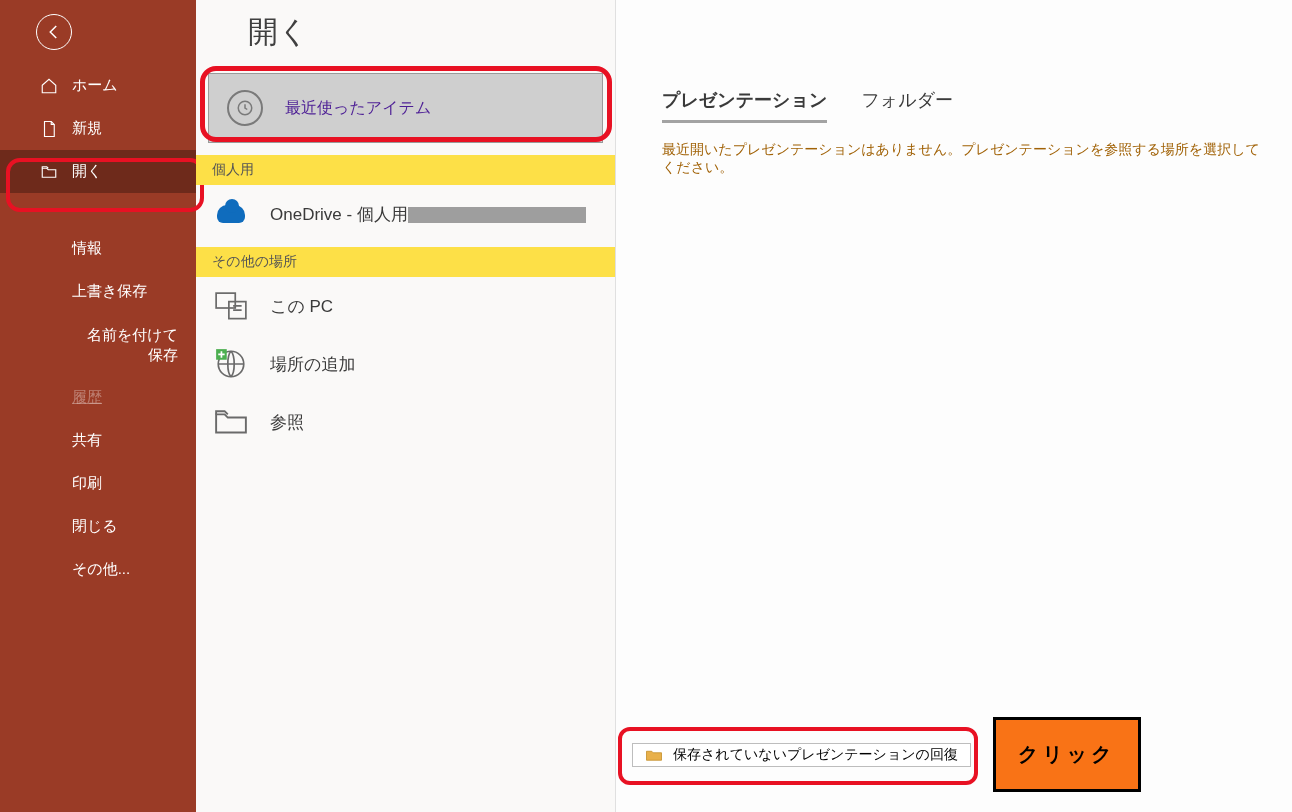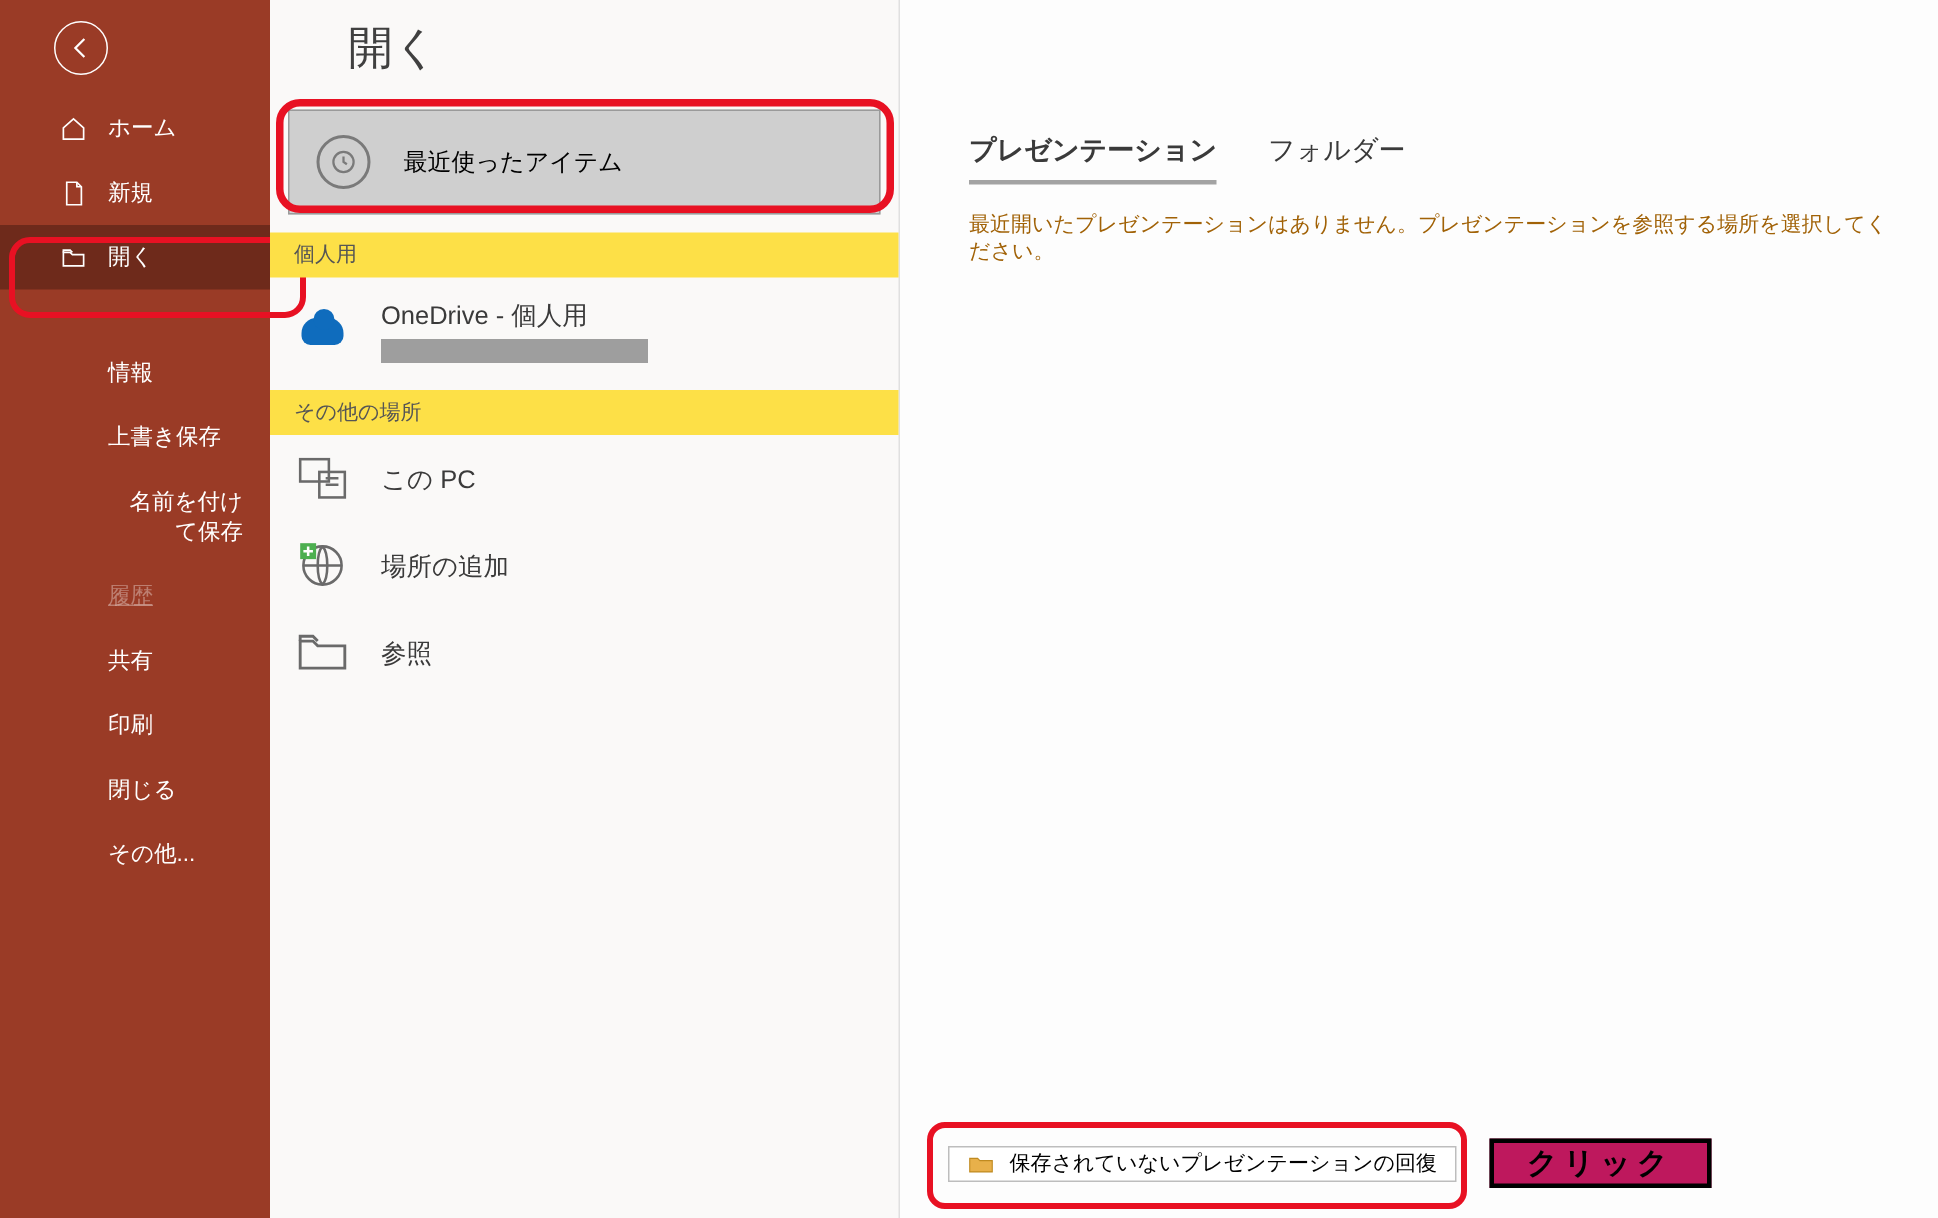--- a/index.html
+++ b/index.html
@@ -1,61 +1,61 @@
 <!DOCTYPE html>
 <html><head>
 <meta charset="utf-8">
 <style>
 * { margin: 0; padding: 0; box-sizing: border-box; font-family: "Yu Gothic UI", "Meiryo", sans-serif; }
 html, body { width: 1292px; height: 812px; overflow: hidden; background: #faf9f8; }
 .app { display: flex; width: 100%; height: 100%; }
 
 
-.sidebar { width: 180px; background: #9a3b26; color: #fff; display: flex; flex-direction: column; padding-top: 8px; position: relative; }
+.sidebar { width: 196px; background: #9a3b26; color: #fff; display: flex; flex-direction: column; padding-top: 8px; position: relative; }
 .back-btn { width: 36px; height: 36px; border: 1.5px solid #fff; border-radius: 50%; display: flex; align-items: center; justify-content: center; margin: 6px 0 14px 36px; cursor: pointer; }
 .back-btn svg { width: 18px; height: 18px; stroke: #fff; fill: none; stroke-width: 2; }
 .nav-item { display: flex; align-items: center; padding: 12px 18px 12px 40px; font-size: 15px; cursor: pointer; gap: 14px; }
 .nav-item.icon-item { padding-left: 40px; }
 .nav-item svg { width: 18px; height: 18px; stroke: #fff; fill: none; stroke-width: 1.5; flex-shrink: 0; }
 .nav-item.active { background: #6e2a1b; }
 .nav-item.no-icon { padding-left: 72px; text-align: right; }
 .nav-item.disabled { color: rgba(255,255,255,0.35); text-decoration: underline; }
 .nav-item.saveas { line-height: 1.3; }
 .highlight-open { position: absolute; left: 6px; top: 158px; width: 198px; height: 54px; border: 4px solid #e81123; border-radius: 14px; pointer-events: none; }
 
 
 .mid { width: 420px; border-right: 1px solid #e0e0e0; display: flex; flex-direction: column; padding-top: 8px; position: relative; }
 .page-title { font-size: 30px; color: #404040; padding: 4px 0 20px 52px; }
 .recent-box { margin: 0 12px 8px 12px; border: 1px solid #9a9a9a; background: #cfcfcf; display: flex; align-items: center; padding: 16px 12px; gap: 22px; }
 .recent-icon { width: 36px; height: 36px; border: 2px solid #7a7a7a; border-radius: 50%; display: flex; align-items: center; justify-content: center; margin-left: 6px; }
 .recent-icon svg { width: 18px; height: 18px; stroke: #7a7a7a; fill: none; stroke-width: 2; }
-.recent-label { font-size: 16px; color: #000000; }
+.recent-label { font-size: 16px; color: #4c1d95; }
 .highlight-recent { position: absolute; left: 4px; top: 66px; width: 412px; height: 76px; border: 5px solid #e81123; border-radius: 16px; pointer-events: none; }
 .section-hdr { background: #fde047; color: #555; font-size: 14px; padding: 6px 16px; margin: 4px 0 0 0; }
 .loc-item { display: flex; align-items: center; gap: 22px; padding: 14px 12px 14px 18px; cursor: pointer; }
 .loc-icon { width: 34px; height: 30px; display: flex; align-items: center; justify-content: center; flex-shrink: 0; }
-.loc-text { display: flex; flex-direction: column; }
+.loc-text { display: flex; flex-direction: row; }
 .loc-text .main { font-size: 17px; color: #3a3a3a; }
 .loc-text .sub { width: 178px; height: 16px; background: #9e9e9e; margin-top: 4px; }
 .cloud { width: 28px; height: 18px; background: #0f6cbd; border-radius: 10px 10px 6px 6px; position: relative; }
 .cloud::before { content: ""; position: absolute; width: 14px; height: 14px; background: #0f6cbd; border-radius: 50%; top: -6px; left: 8px; }
 
 
 .right { flex: 1; padding: 28px 28px 0 46px; position: relative; background: #fdfdfd; }
 .tabs { display: flex; gap: 34px; font-size: 18px; color: #3a3a3a; margin-top: 60px; }
 .tab { padding-bottom: 8px; cursor: pointer; }
 .tab.active { font-weight: 600; border-bottom: 3px solid #a3a3a3; }
 .message { font-size: 14px; color: #a16207; margin-top: 18px; }
 
 
 .recover-wrap { position: absolute; left: 632px; bottom: 20px; display: flex; align-items: center; gap: 22px; }
 .recover-btn { border: 1px solid #bdbdbd; background: #fff; display: flex; align-items: center; gap: 10px; padding: 2px 12px; font-size: 14px; cursor: pointer; }
 .recover-btn svg { width: 18px; height: 14px; }
 .highlight-recover { position: absolute; left: -14px; top: -16px; width: 360px; height: 58px; border: 4px solid #e81123; border-radius: 12px; pointer-events: none; }
-.click-label { border: 3px solid #000; padding: 0 22px; font-size: 20px; font-weight: 700; letter-spacing: 4px; background: #be185d; }
+.click-label { border: 3px solid #000; padding: 21px 22px; font-size: 20px; font-weight: 700; letter-spacing: 4px; background: #f97316; }
 .click-wrap { position: relative; }
 </style>
 </head>
 <body>
 
 <div class="app">
 
   <div class="sidebar">
     <div class="back-btn">
       <svg viewBox="0 0 24 24">

